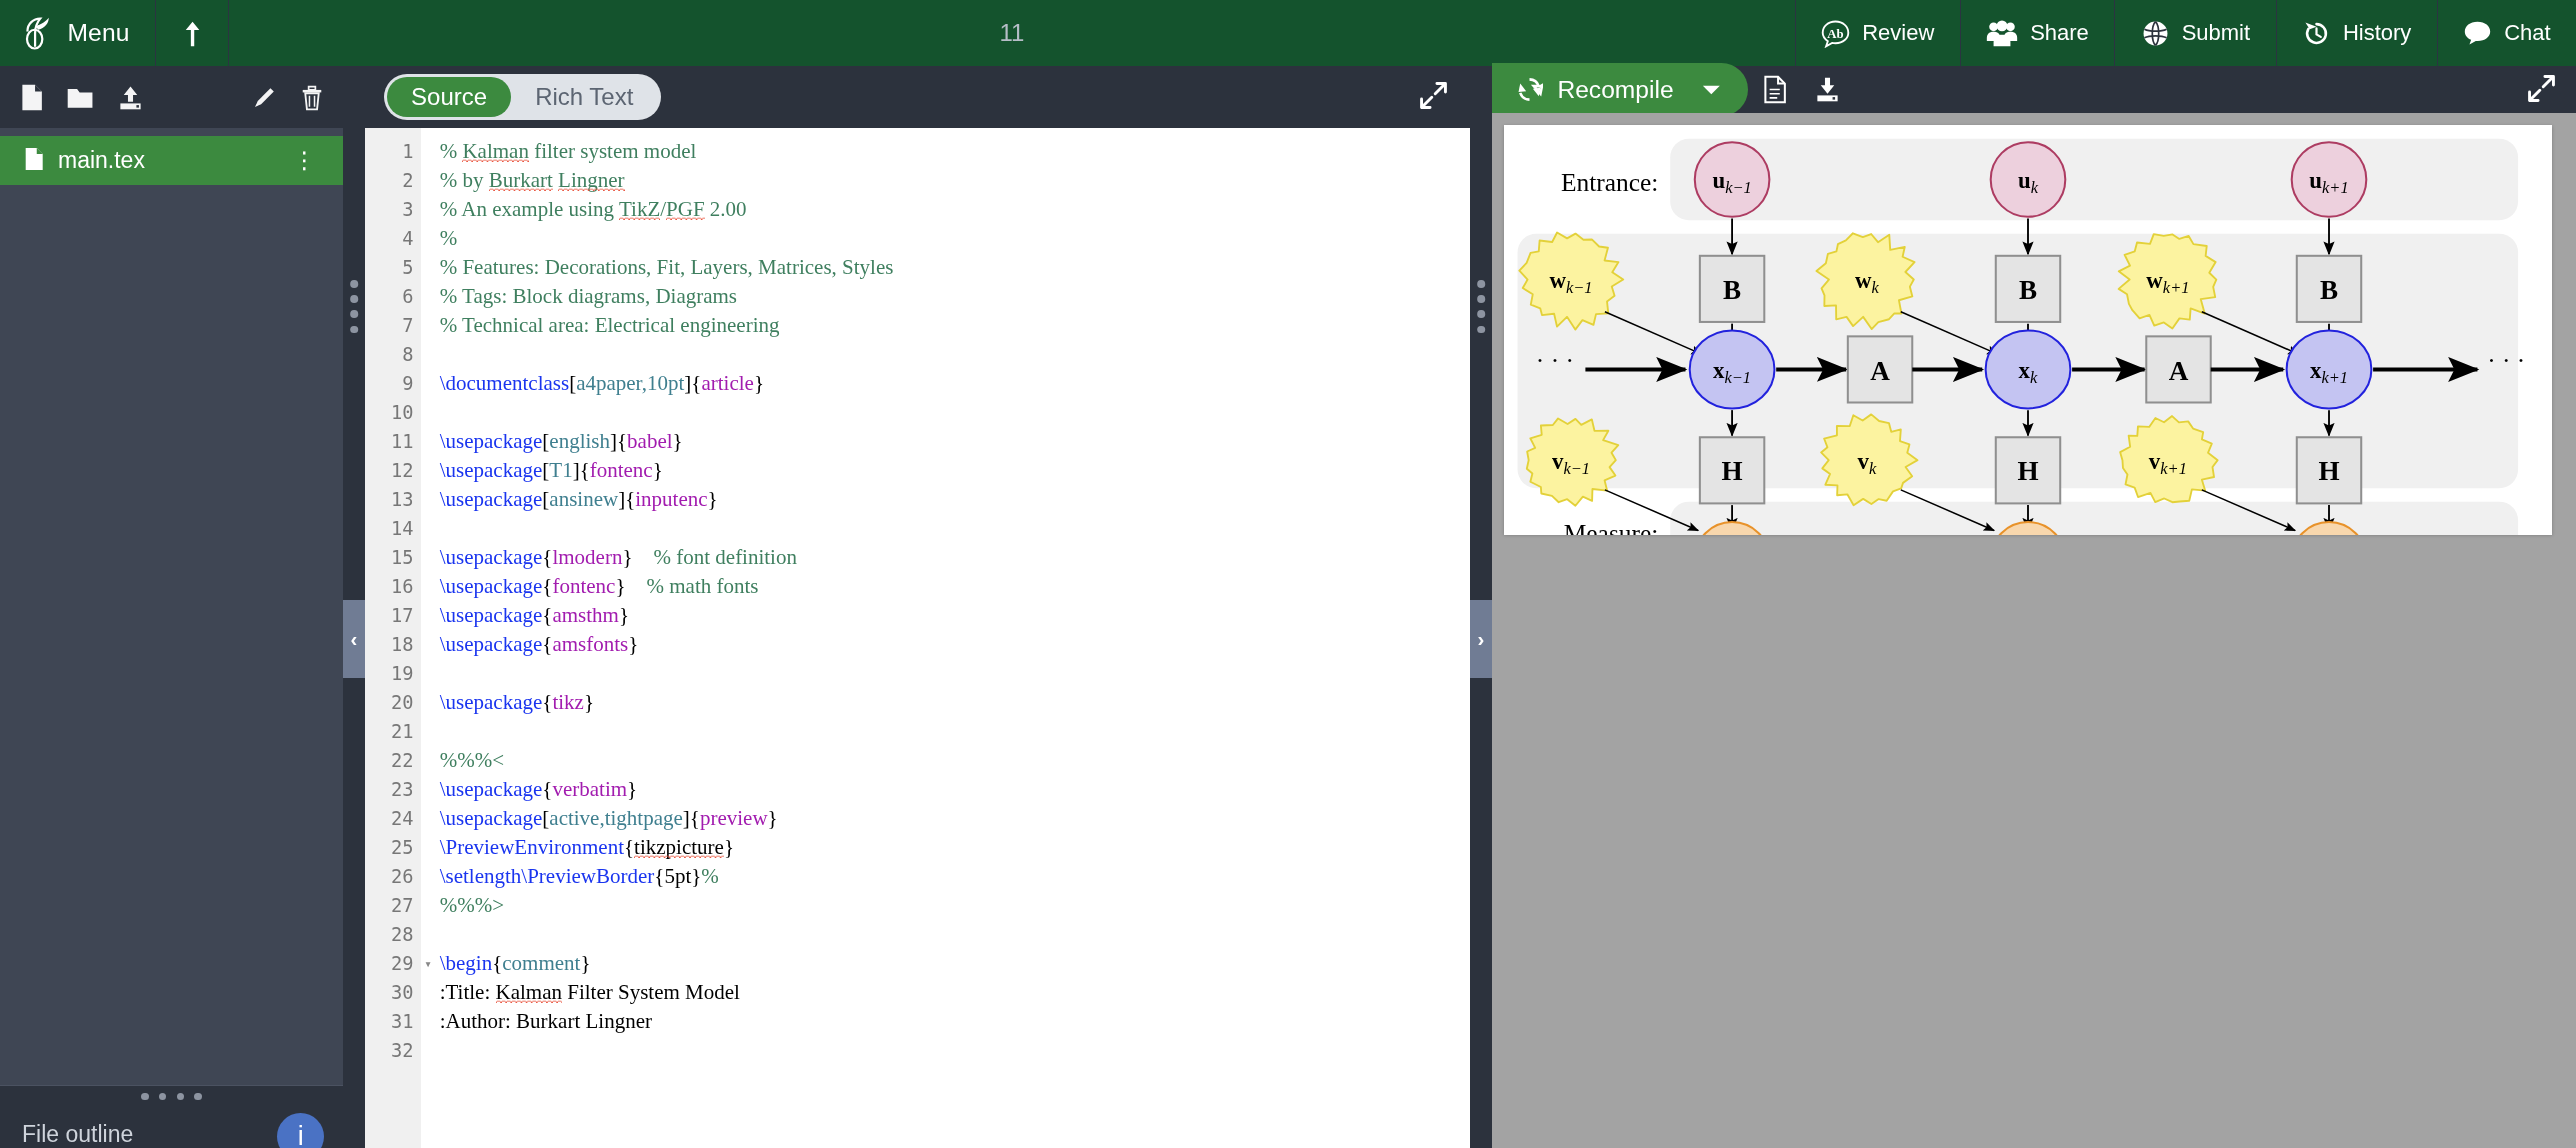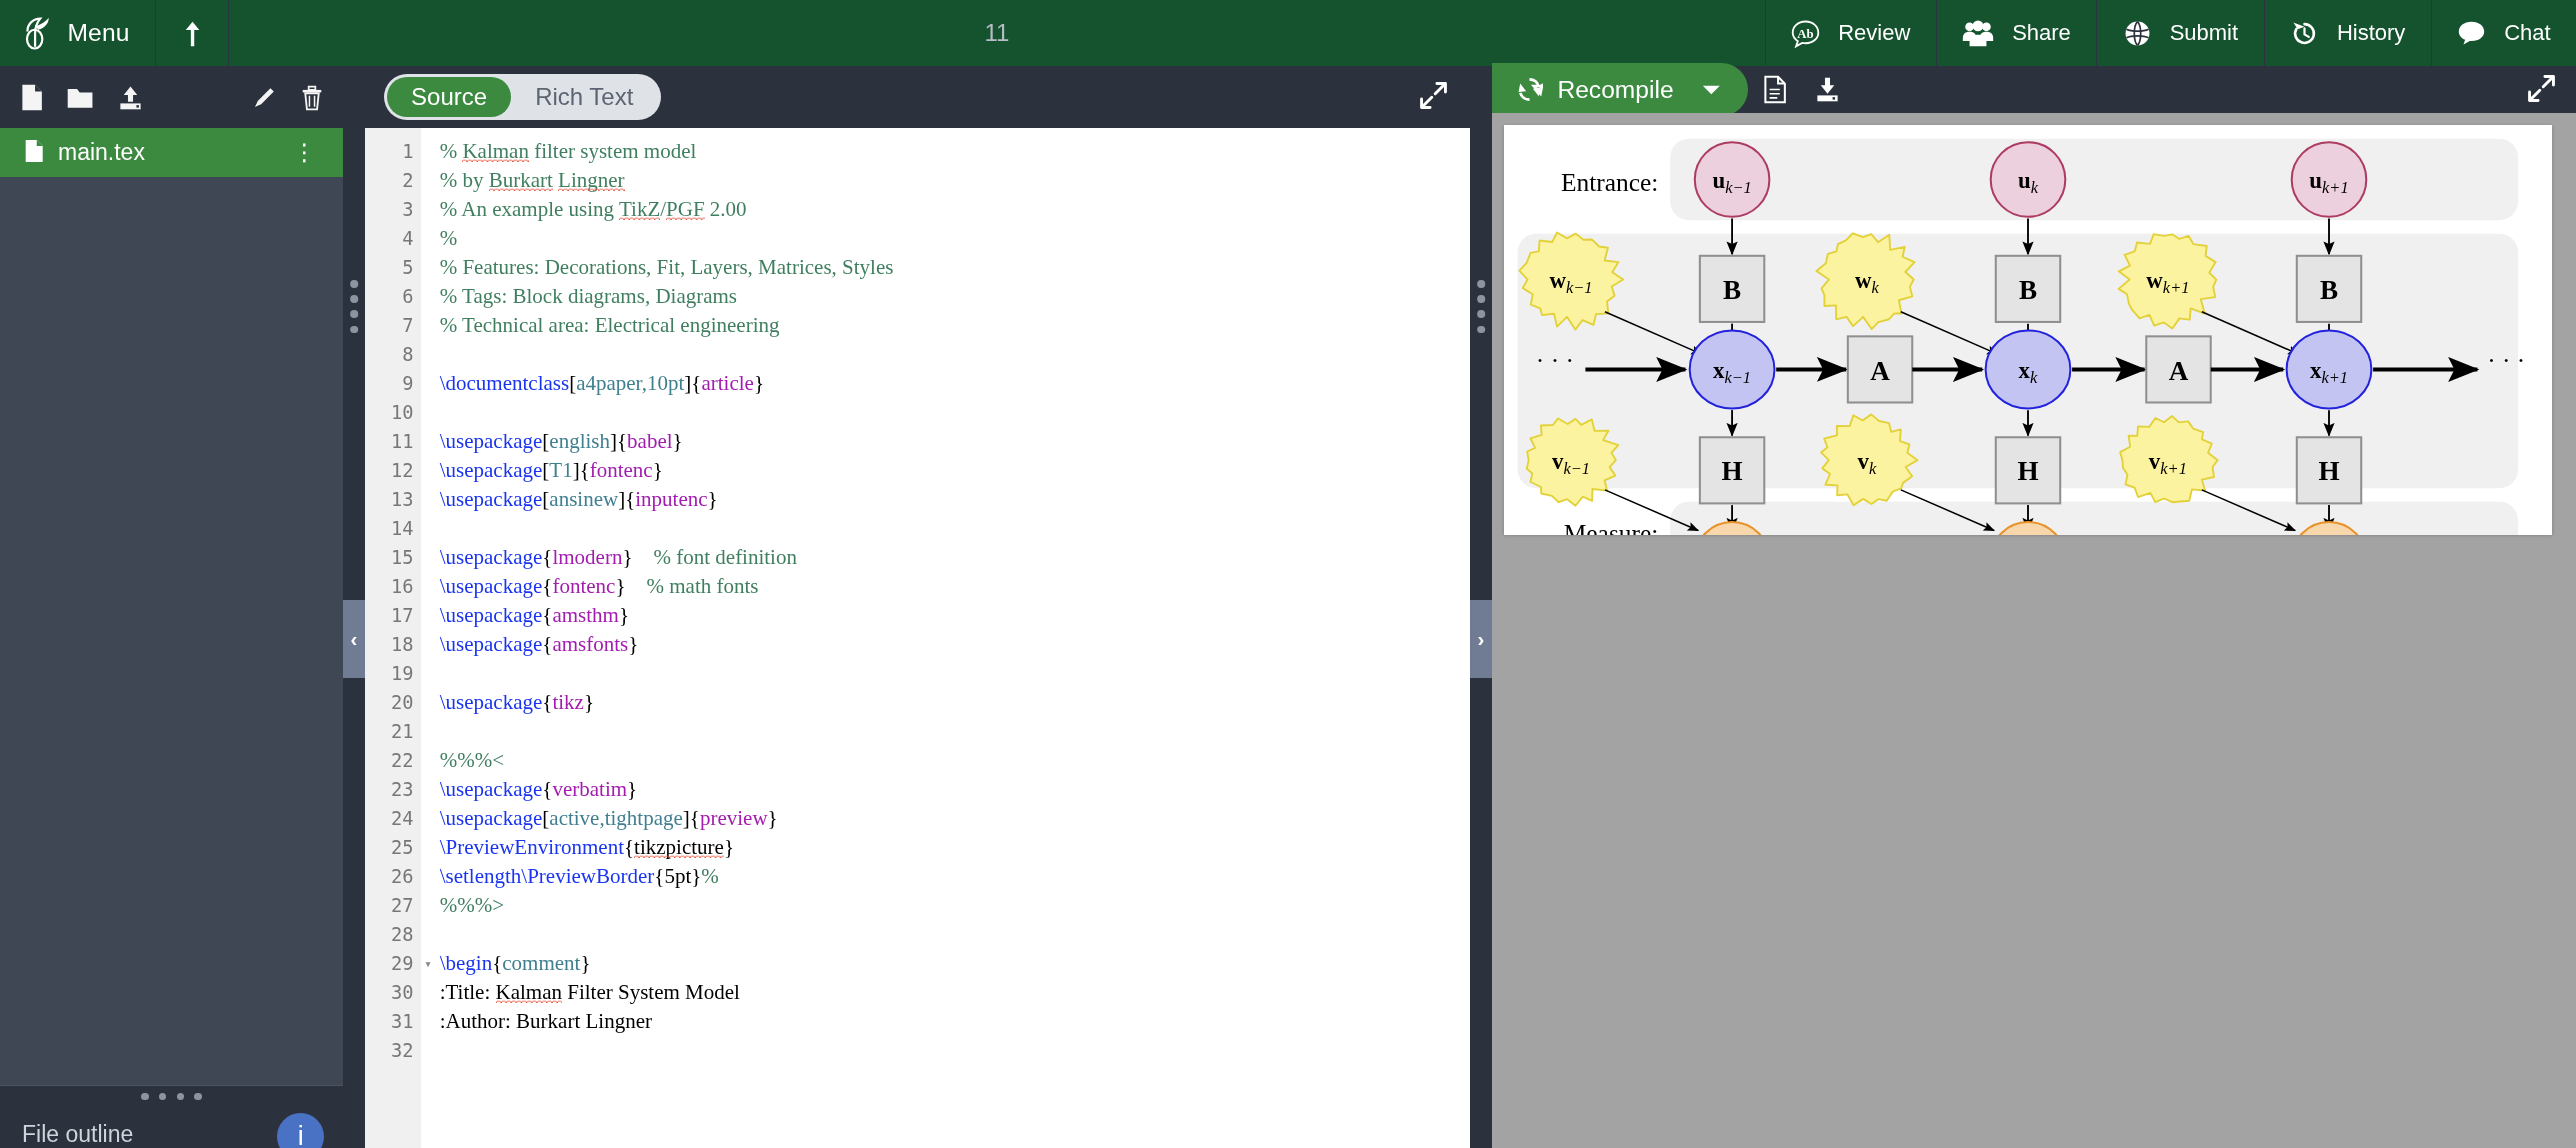--- a/index.html
+++ b/index.html
@@ -44,21 +44,21 @@
     cursor: pointer;
   }
   .nav-title {
     flex: 1;
     display: flex; align-items: center; justify-content: center;
     color: #b6bdc7;
     font-size: 24px;
   }
   .nav-right { display: flex; align-items: stretch; }
   .nav-btn {
-    display: flex; align-items: center; gap: 18px;
+    display: flex; align-items: center; gap: 12px;
     padding: 0 25.4px;
     border-left: 0.8px solid #2b3441;
     color: #fff; font-size: 22px;
     cursor: pointer;
   }
   .nav-btn svg { display: block; }
 
   
   .body {
     flex: 1;
@@ -78,21 +78,21 @@
   }
   .ft-toolbar {
     height: 62px;
     background: #2c323d;
     display: flex; align-items: center;
     padding: 0 18.7px;
     gap: 22px;
   }
   .ft-toolbar .spacer { flex: 1; }
   .ft-icon { cursor: pointer; opacity: .95; display: flex; }
-  .ft-list { flex: 1; overflow: hidden; padding-top: 0; }
+  .ft-list { flex: 1; overflow: hidden; padding-top: 8px; }
   .ft-item {
     display: flex; align-items: center;
     height: 49px;
     background: #3c8a3f;
     padding: 0 17px 0 24px;
     color: #fff;
     cursor: pointer;
   }
   .ft-item .fname { font-size: 23px; margin-left: 13.6px; flex: 1; }
   .ft-item .dots { letter-spacing: 0; font-size: 23px; line-height: 1; padding: 0 10.2px; }

